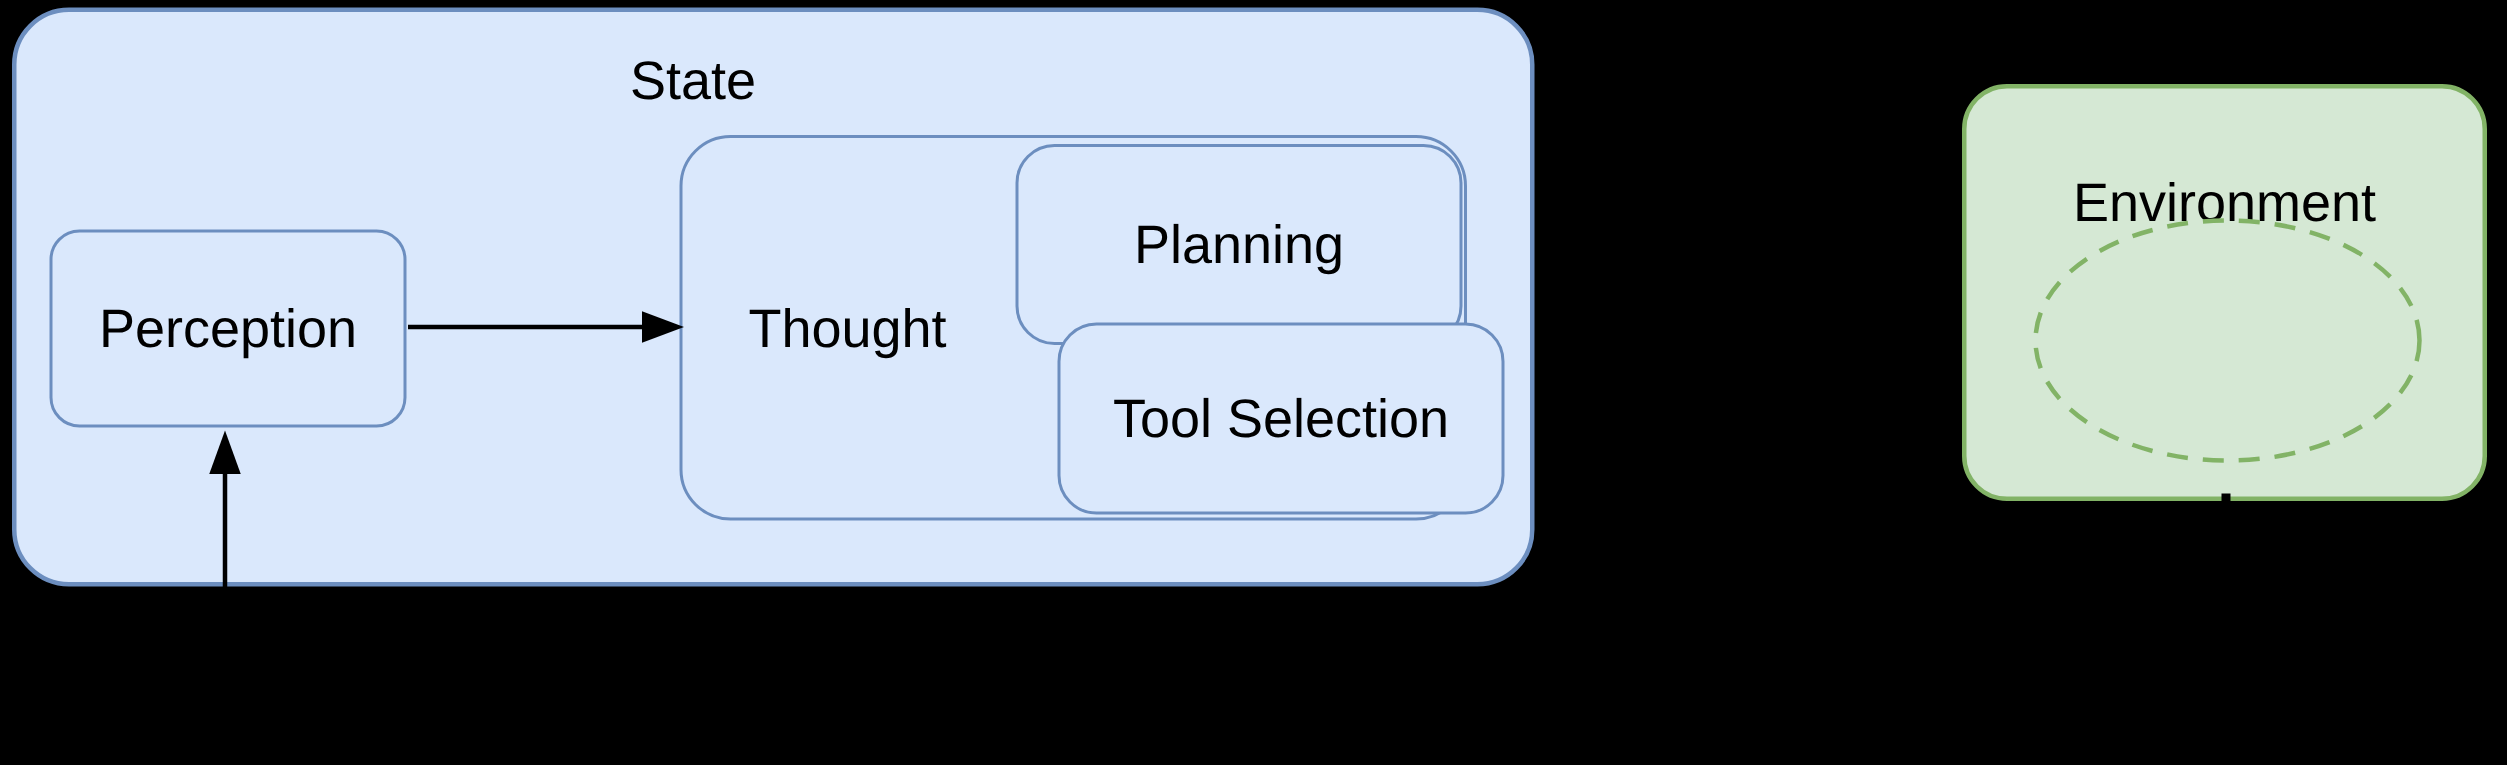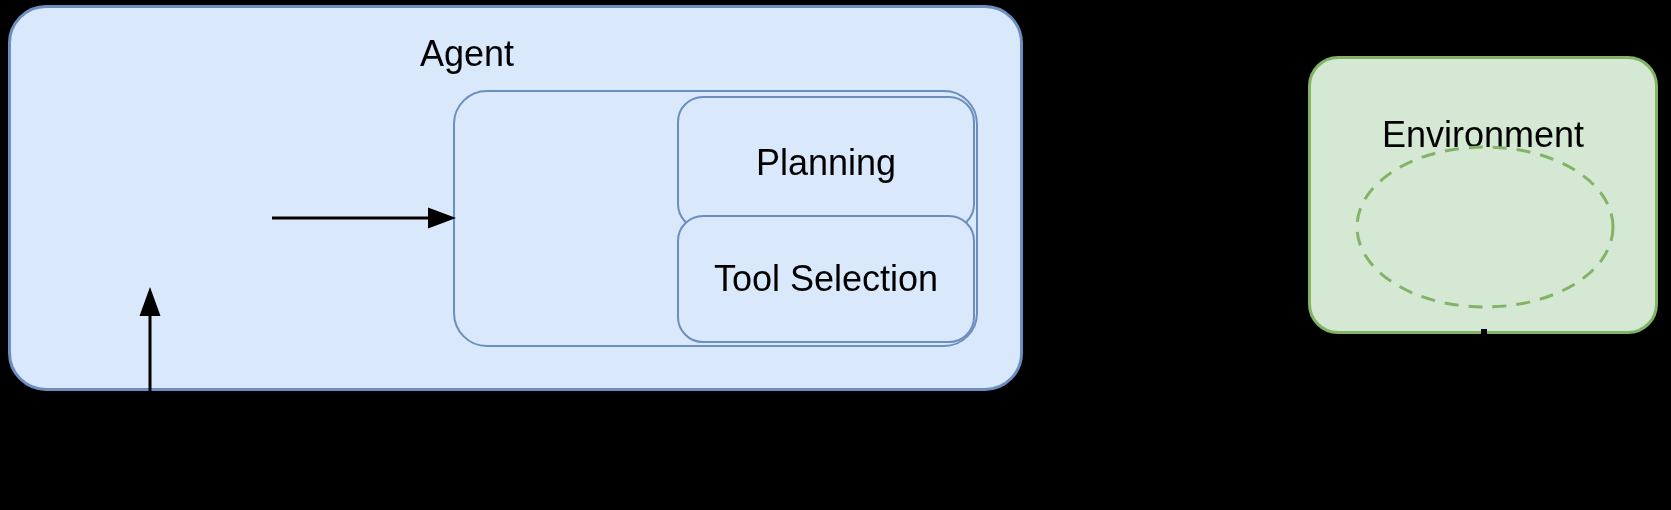--- a/index.html
+++ b/index.html
@@ -68,21 +68,21 @@
     width: 224px; height: 257px;
   }
   
   #planning-box {
     left: 677px; top: 96px;
     width: 298px; height: 134px;
     border-radius: 26px;
   }
   
   #tool-selection-box {
-    left: 677px; top: 215px;
+    left: 705px; top: 215px;
     width: 298px; height: 128px;
     border-radius: 26px;
   }
   
   #environment-box {
     left: 1308px; top: 56px;
     width: 350px; height: 278px;
     border-radius: 30px;
   }
   #environment-label {
@@ -107,32 +107,38 @@
     z-index: 10;
     pointer-events: none;
   }
 </style>
 </head>
 <body>
 
 <div id="canvas">
 
   <div id="agent-box" class="node blue-node"></div>
-  <div id="agent-label" class="label">Agent</div>
+  <div id="agent-label" class="label">State</div>
 
   <div id="thought-box" class="node blue-node"></div>
+  <div id="thought-label-zone" class="center-flex">
+    <span class="label">Thought</span>
+  </div>
 
   <div id="planning-box" class="node blue-node center-flex">
     <span class="label">Planning</span>
   </div>
 
   <div id="tool-selection-box" class="node blue-node center-flex">
     <span class="label">Tool Selection</span>
   </div>
 
+  <div id="perception-box" class="node blue-node center-flex">
+    <span class="label">Perception</span>
+  </div>
 
   <div id="environment-box" class="node green-node"></div>
   <div id="environment-label" class="label">Environment</div>
 
   <svg id="overlay-svg" viewBox="0 0 1671 510" xmlns="http://www.w3.org/2000/svg">
 
     <ellipse cx="1485" cy="227" rx="128" ry="80" fill="none" stroke="#82b366" stroke-width="3" stroke-dasharray="14 10"></ellipse>
 
     <g>
       <line x1="272" y1="218" x2="430" y2="218" stroke="#000000" stroke-width="3"></line>

